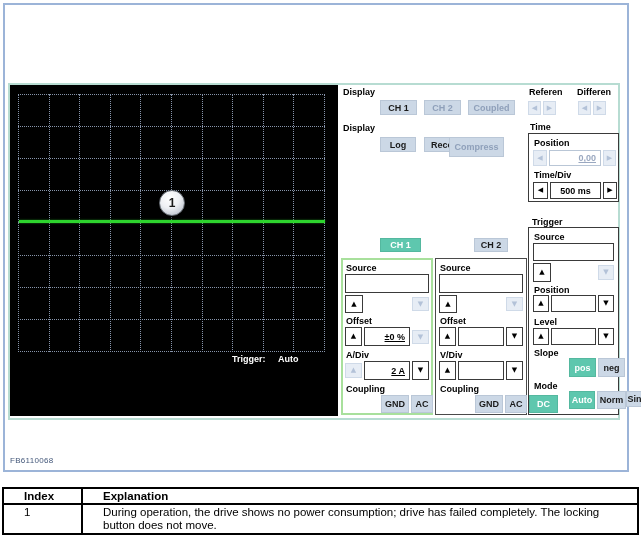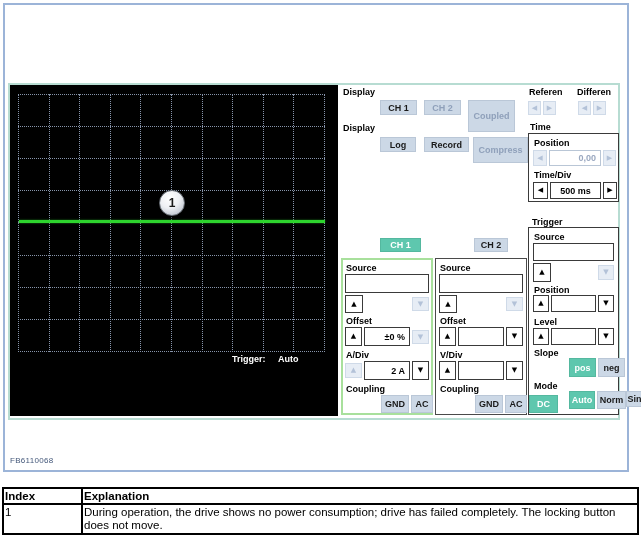--- a/index.html
+++ b/index.html
@@ -27,33 +27,33 @@
   .lbl { font:bold 9px "Liberation Sans","DejaVu Sans",sans-serif; color:#000; white-space:nowrap; }
   .btn { display:flex; align-items:center; justify-content:center; background:#ccd8e6; border:1px solid #bac7d7;
          font:bold 9px "Liberation Sans","DejaVu Sans",sans-serif; color:#1a1a1a; white-space:nowrap;margin-left:37px; }
   .btn.dis { color:#8fa0ba; }
   .btn.teal { background:#5ec7ae; border-color:#54b89f; color:#fff; }
   .spin { display:flex; align-items:center; justify-content:center; background:#fff; border:1px solid #3a3a3a;
           color:#000; font-size:7px; line-height:1; font-family:"DejaVu Sans",sans-serif; }
   .spin.dis { background:#e7edf5; border-color:#cfdae8; color:#b3c2d8; }
   .field { background:#fff; border:1px solid #3a3a3a; display:flex; align-items:center;
            font:bold 9px "Liberation Sans","DejaVu Sans",sans-serif; color:#000; overflow:hidden; }
-  .field.right { justify-content:flex-end; padding-right:4px; }
+  .field.right { justify-content:flex-end; padding-right:4px;text-decoration:underline; }
   .field.center { justify-content:center; }
   .field.dis { border-color:#b9c6d6; color:#9aa8c0; }
   .group-box { border:1px solid #3a3a3a; background:#fff; }
   .ch1-frame { border:2px solid #a8e09c; background:#fff; }
   .ch2-frame { border:1px solid #4a4a4a; background:#fff; }
 
   .fig-label { font:8px "Liberation Sans","DejaVu Sans",sans-serif; color:#44587a; letter-spacing:.3px; }
 
   
   table.exp { position:absolute; left:2px; top:487px; width:637px; border-collapse:collapse;
               font:11.5px "Liberation Sans","DejaVu Sans",sans-serif; color:#000; table-layout:fixed; }
-  table.exp th, table.exp td { border:2px solid #000; text-align:left; vertical-align:top; padding:0 1px; }
+  table.exp th, table.exp td { border:2px solid #000; text-align:left; vertical-align:top; padding:0 20px; }
   table.exp th { font-weight:bold; height:16px; line-height:14px; }
   table.exp td { height:30px; line-height:13px; padding-top:1px; }
 </style>
 </head>
 <body>
 
 <div id="app">
 
   <div class="abs outer-frame"></div>
   <div class="abs inner-panel"></div>
@@ -85,26 +85,26 @@
     <div class="callout">
       <span>1</span>
     </div>
     <span class="scope-status" style="left:222px; top:269px;">Trigger:</span>
     <span class="scope-status" style="left:268px; top:269px;">Auto</span>
   </div>
 
   <span class="abs lbl" style="left:343px; top:87px;">Display</span>
   <div class="abs btn" style="left:343px; top:100px; width:37px; height:15px;">CH 1</div>
   <div class="abs btn dis" style="left:387px; top:100px; width:37px; height:15px;">CH 2</div>
-  <div class="abs btn dis" style="left:431px; top:100px; width:47px; height:32px;">Coupled</div>
+  <div class="abs btn dis" style="left:431px; top:100px; width:47px; height:15px;">Coupled</div>
 
   <span class="abs lbl" style="left:343px; top:123px;">Display</span>
   <div class="abs btn" style="left:343px; top:137px; width:36px; height:15px;">Log</div>
   <div class="abs btn" style="left:387px; top:137px; width:45px; height:15px;">Record</div>
-  <div class="abs btn dis" style="left:436px; top:137px; width:55px; height:26px;">Compress</div>
+  <div class="abs btn dis" style="left:412px; top:137px; width:55px; height:20px;">Compress</div>
   <div class="abs btn dis" style="left:495px; top:137px; width:46px; height:15px;">Stimuli</div>
 
   <span class="abs lbl" style="left:529px; top:87px;">Referen</span>
   <span class="abs lbl" style="left:577px; top:87px;">Differen</span>
   <div class="abs spin dis" style="left:528px; top:101px; width:13px; height:14px;">
       <span>◀</span>
     </div>
   <div class="abs spin dis" style="left:543px; top:101px; width:13px; height:14px;">
       <span>▶</span>
     </div>

